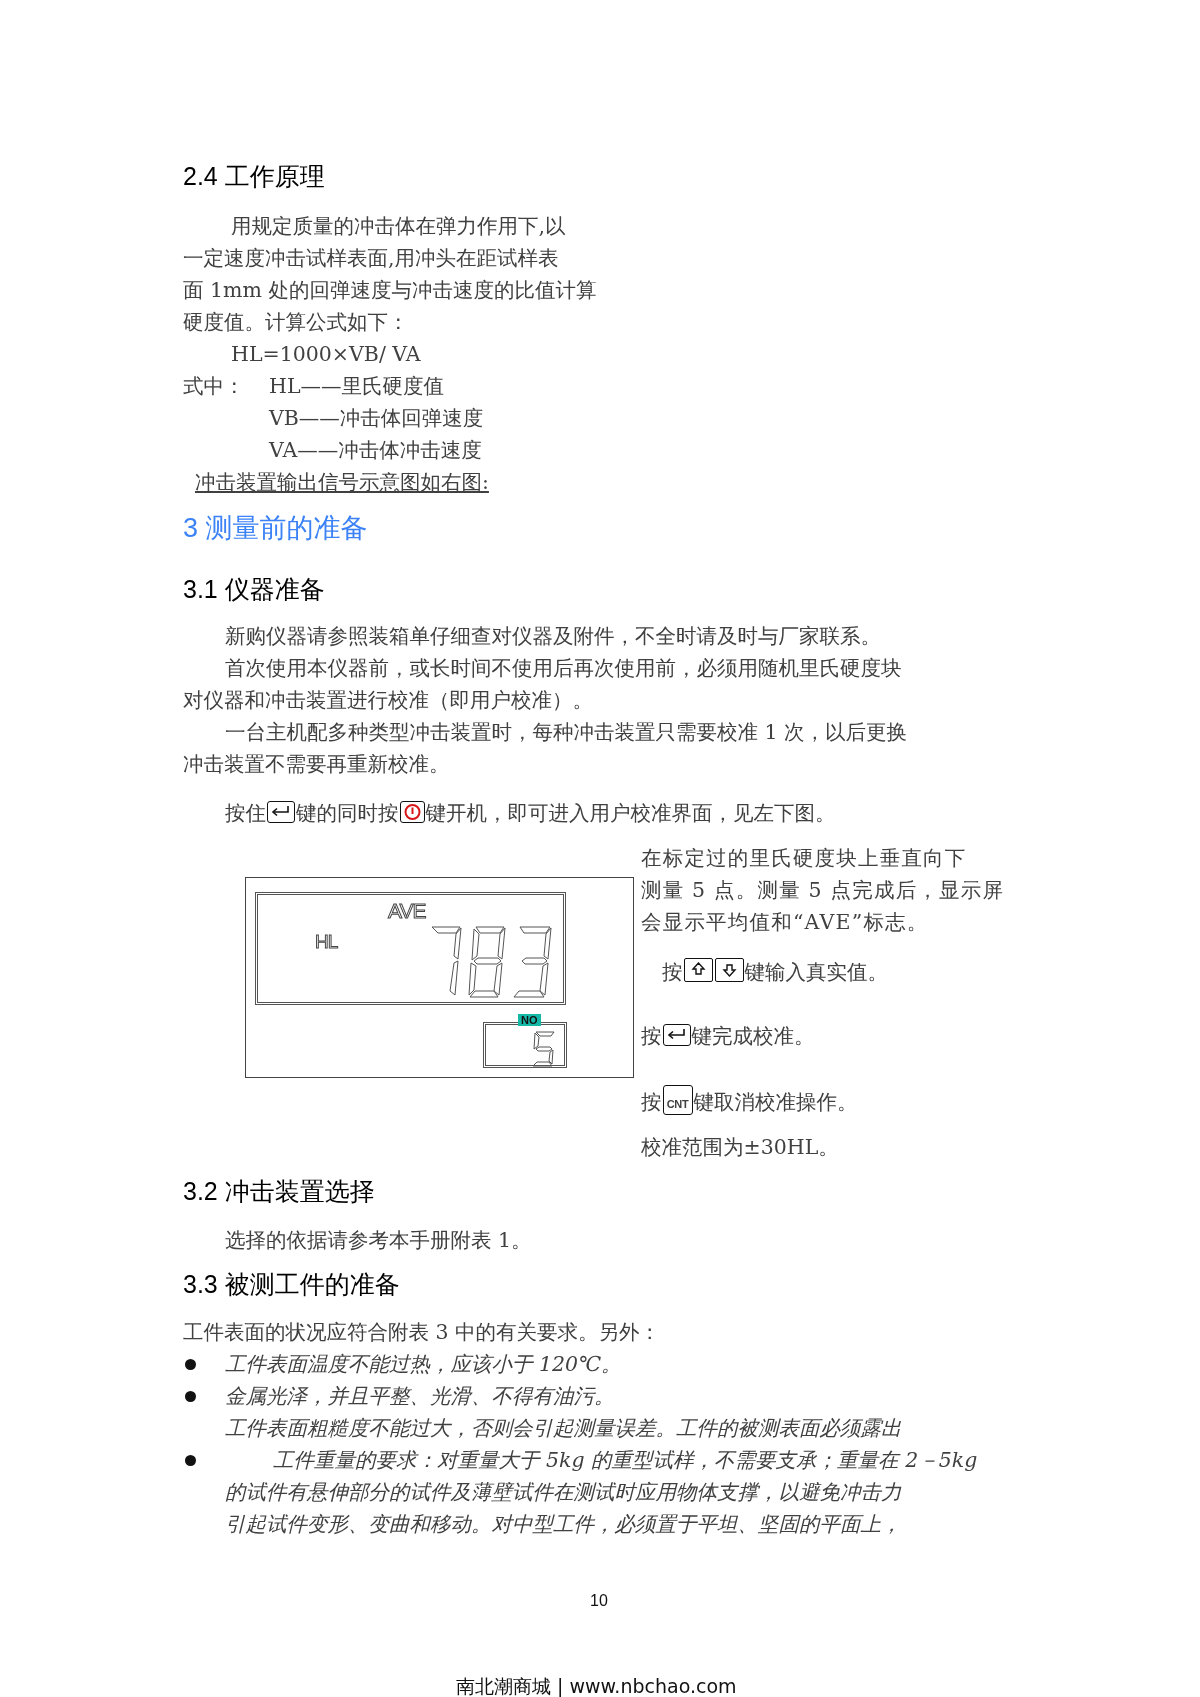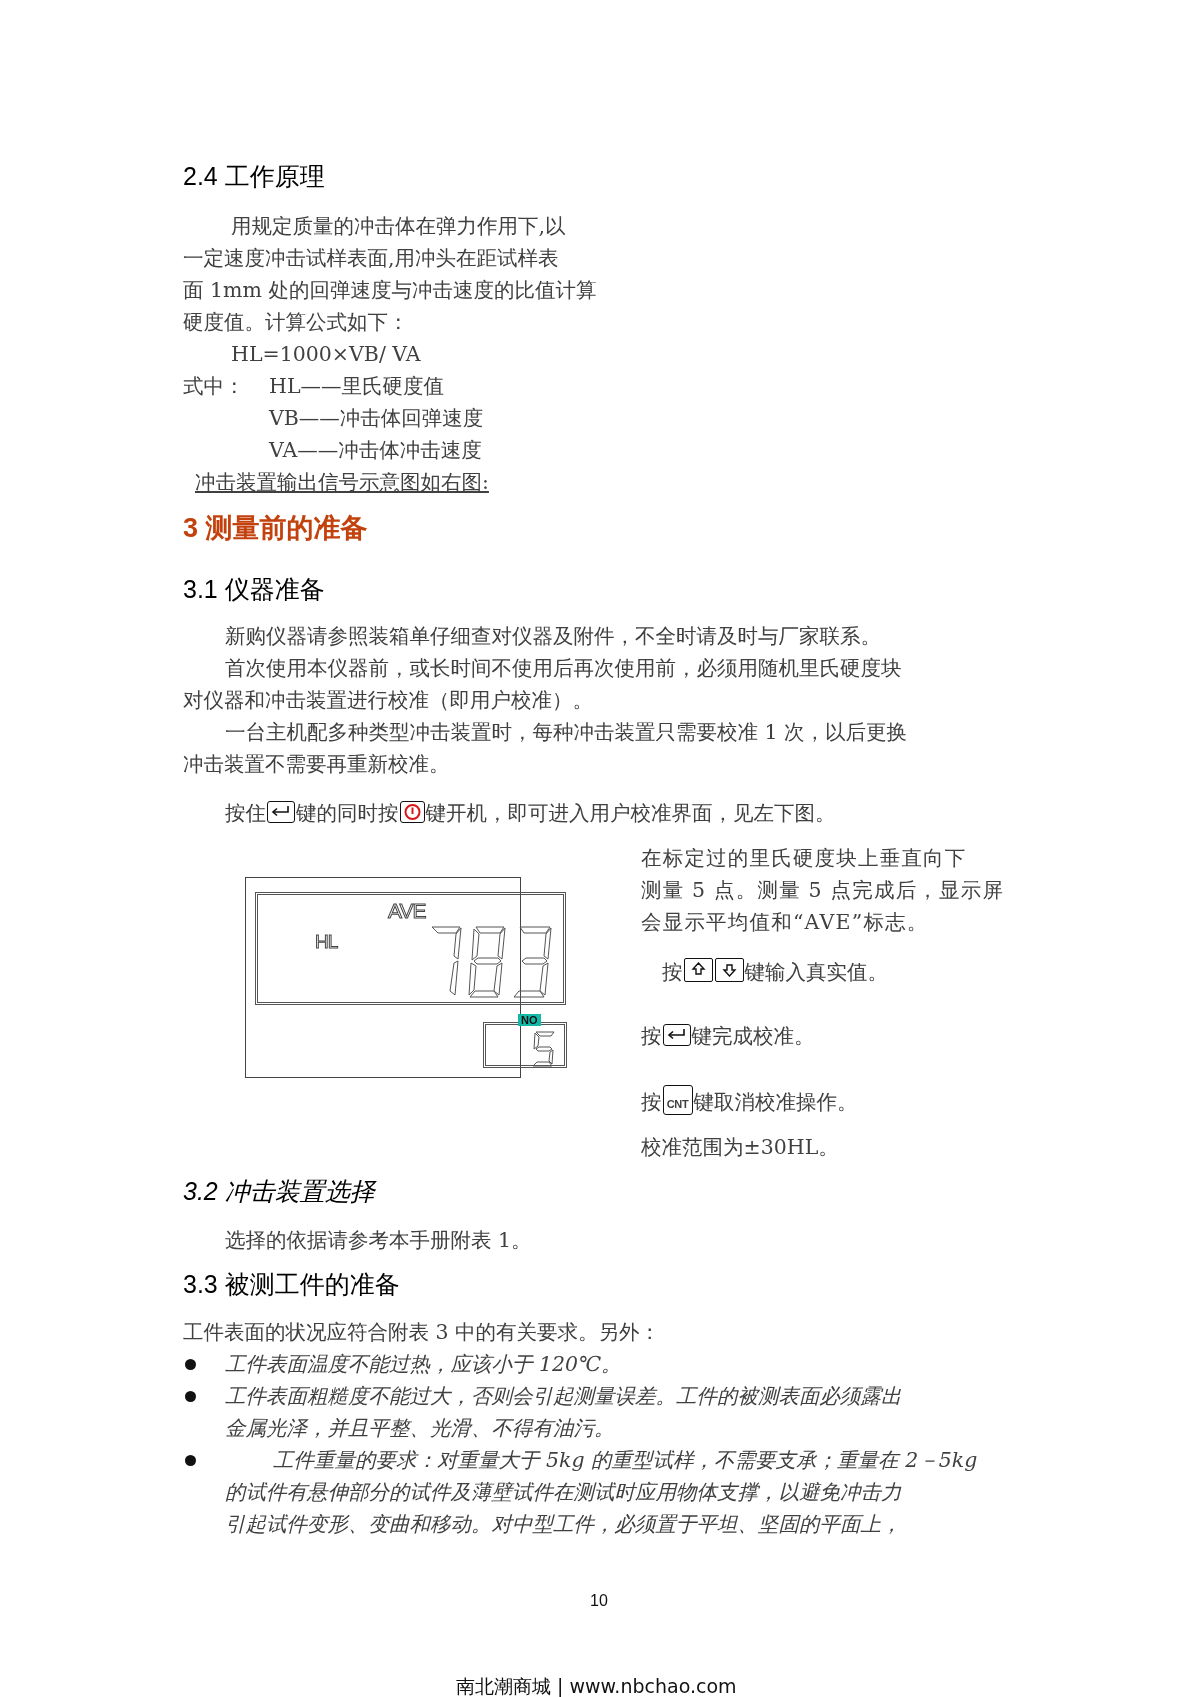--- a/index.html
+++ b/index.html
@@ -2,31 +2,31 @@
 <html><head>
 <meta charset="utf-8">
 <style>
   html, body { margin: 0; padding: 0; background: #ffffff; }
   body { width: 1200px; height: 1697px; position: relative; overflow: hidden; color: #111; }
   .page { position: absolute; left: 0; top: 0; width: 1200px; height: 1697px; }
   .serif { font-family: "DejaVu Serif", "Liberation Serif", serif; }
   .sans { font-family: "Liberation Sans", "DejaVu Sans", sans-serif; }
   .abs { position: absolute; white-space: nowrap; }
   .h2 { font-size: 25px; font-weight: normal; color: #000; }
-  .h1 { font-size: 27px; font-weight: bold; color: #c2410c; }
+  .h1 { font-size: 27px; font-weight: normal; color: #3b82f6; }
   .body { font-size: 20.5px; line-height: 32px; color: #404040; }
   .ind { padding-left: 42px; }
   .key { display: inline-block; border: 1.6px solid #111; border-radius: 3px; height: 22px; vertical-align: -3px; margin: 0 1px; position: relative; box-sizing: border-box; background: #fff; }
   .key svg { position: absolute; left: 0; top: 0; }
   .key.enter { width: 28px; }
   .key.power { width: 25px; }
   .key.arrow { width: 29px; height: 24px; border-width: 1.2px; border-radius: 2px; }
   .key.cnt { width: 30px; height: 30px; vertical-align: -6px; }
   .key.cnt span { position: absolute; left: 0; right: 0; top: 2px; text-align: center; font-family: "Liberation Sans", sans-serif; font-weight: bold; font-size: 11px; letter-spacing: -0.3px; }
-  .lcd { position: absolute; left: 245px; top: 877px; width: 276px; height: 201px; border: 1.5px solid #444; box-sizing: border-box; }
+  .lcd { position: absolute; left: 245px; top: 877px; width: 389px; height: 201px; border: 1.5px solid #444; box-sizing: border-box; }
   .lcd-main { position: absolute; left: 9px; top: 14px; width: 311px; height: 113px; border: 3px double #555; box-sizing: border-box; }
   .lcd-no { position: absolute; left: 237px; top: 144px; width: 84px; height: 46px; border: 3px double #555; box-sizing: border-box; }
   .lcd-label { position: absolute; font-family: "Liberation Sans", sans-serif; color: #fff; -webkit-text-stroke: 1px #444; }
   .footer-num { font-family: "Liberation Sans", sans-serif; font-size: 16px; color: #111; }
   .footer-wm { font-family: "DejaVu Sans", "Liberation Sans", sans-serif; font-size: 19px; color: #111; }
   ul.bullets { list-style: none; margin: 0; padding: 0; font-style: italic; }
   ul.bullets li { position: relative; padding-left: 42px; }
   ul.bullets li::before { content: ""; position: absolute; left: 2px; top: 11px; width: 11px; height: 11px; border-radius: 50%; background: #111; }
 </style>
 </head>
@@ -133,34 +133,34 @@
           <path d="M9 6.5 L5 10 L9 13.5" fill="none" stroke="#111" stroke-width="1.6"></path>
         </svg></span><span>键完成校准。</span>
   </div>
 
   <div class="abs serif body" style="left:641px; top:1085px;">
     <span>按</span><span class="key cnt"><span>CNT</span></span><span>键取消校准操作。</span>
   </div>
 
   <div class="abs serif body" style="left:641px; top:1131px;">校准范围为±30HL。</div>
 
-  <div class="abs sans h2" style="left:183px; top:1175px;font-style:italic;">3.2  冲击装置选择</div>
+  <div class="abs sans h2" style="left:183px; top:1175px;">3.2  冲击装置选择</div>
   <div class="abs serif body" style="left:225px; top:1224px;">选择的依据请参考本手册附表 1。</div>
 
   <div class="abs sans h2" style="left:183px; top:1268px;">3.3 被测工件的准备</div>
 
   <div class="abs serif body" style="left:183px; top:1316px; width:850px; white-space:normal;">
     <div style="white-space:nowrap;">工件表面的状况应符合附表 3 中的有关要求。另外：</div>
     <ul class="bullets">
       <li>
         <div style="white-space:nowrap;">工件表面温度不能过热，应该小于 120℃。</div>
       </li>
       <li>
+        <div style="white-space:nowrap;">金属光泽，并且平整、光滑、不得有油污。</div>
         <div style="white-space:nowrap;">工件表面粗糙度不能过大，否则会引起测量误差。工件的被测表面必须露出</div>
-        <div style="white-space:nowrap;">金属光泽，并且平整、光滑、不得有油污。</div>
       </li>
       <li>
         <div style="white-space:nowrap;margin-left:48px;">工件重量的要求：对重量大于 5kg 的重型试样，不需要支承；重量在 2－5kg</div>
         <div style="white-space:nowrap;">的试件有悬伸部分的试件及薄壁试件在测试时应用物体支撑，以避免冲击力</div>
         <div style="white-space:nowrap;">引起试件变形、变曲和移动。对中型工件，必须置于平坦、坚固的平面上，</div>
       </li>
     </ul>
   </div>
 
   <div class="abs footer-num" style="left:590px; top:1592px;">10</div>

